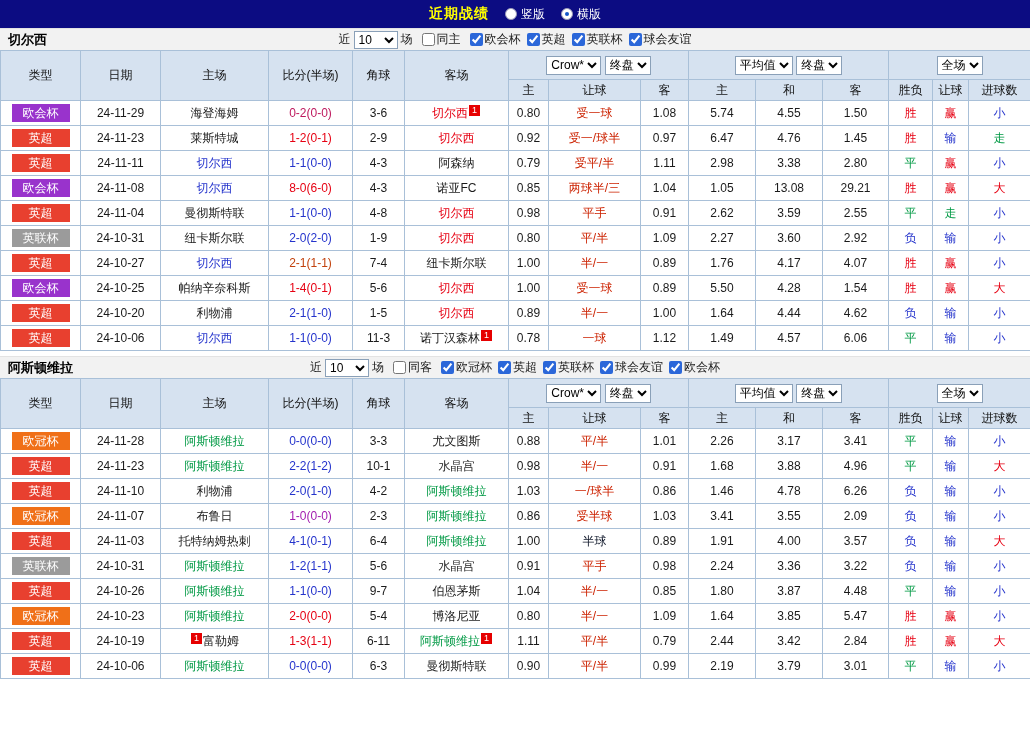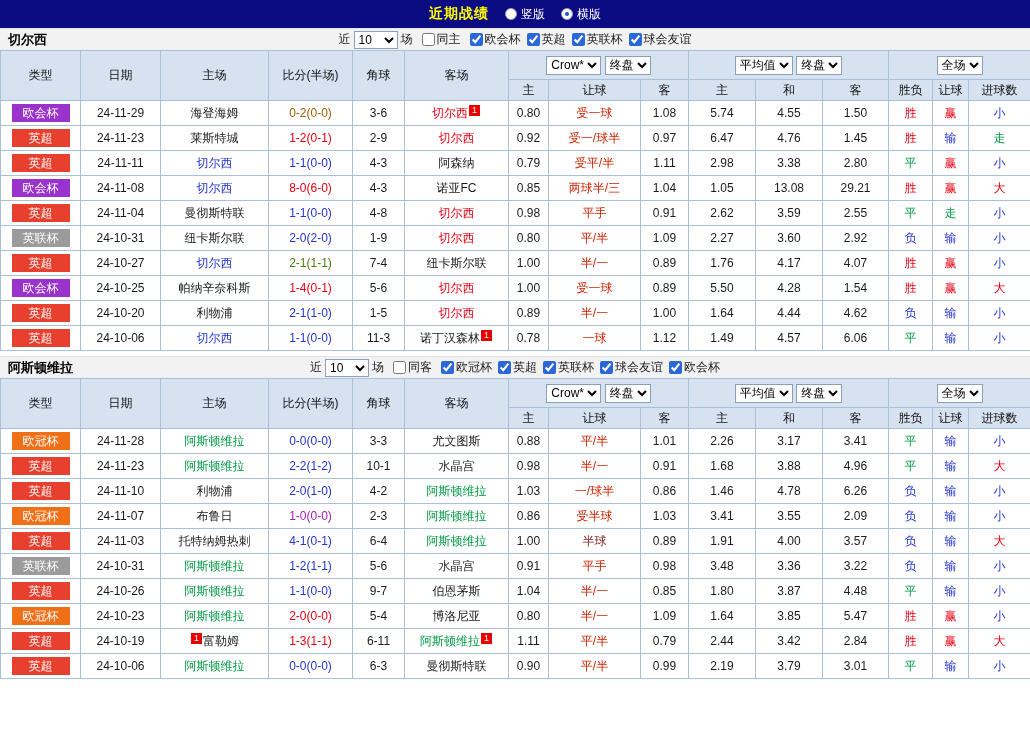--- a/index.html
+++ b/index.html
@@ -164,21 +164,21 @@
         <th>胜负</th>
         <th>让球</th>
         <th>进球数</th>
       </tr>
     </thead>
     <tbody>
         <tr class="mrow">
     <td><span class="type-badge" style="background: rgb(153, 51, 204);">欧会杯</span></td>
     <td>24-11-29</td>
     <td><span class="tname" style="color: rgb(26, 26, 26);">海登海姆</span></td>
-    <td style="color: #a16207;">0-2(0-0)</td>
+    <td style="color: #be185d;">0-2(0-0)</td>
     <td>3-6</td>
     <td><span class="tname" style="color: rgb(230, 0, 18);">切尔西</span><span class="rcard">1</span></td>
     <td>0.80</td>
     <td style="color: rgb(204, 34, 0);">受一球</td>
     <td>1.08</td>
     <td>5.74</td>
     <td>4.55</td>
     <td>1.50</td>
     <td style="color: rgb(230, 0, 18);">胜</td>
     <td style="color: rgb(230, 0, 18);">赢</td>
@@ -266,21 +266,21 @@
     <td>3.60</td>
     <td>2.92</td>
     <td style="color: rgb(36, 51, 204);">负</td>
     <td style="color: rgb(36, 51, 204);">输</td>
     <td style="color: rgb(36, 51, 204);">小</td>
   </tr>
         <tr class="mrow">
     <td><span class="type-badge" style="background: rgb(232, 64, 47);">英超</span></td>
     <td>24-10-27</td>
     <td><span class="tname" style="color: rgb(36, 51, 204);">切尔西</span></td>
-    <td style="color: #4d7c0f;">2-1(1-1)</td>
+    <td style="color: #c2410c;">2-1(1-1)</td>
     <td>7-4</td>
     <td><span class="tname" style="color: rgb(26, 26, 26);">纽卡斯尔联</span></td>
     <td>1.00</td>
     <td style="color: rgb(204, 34, 0);">半/一</td>
     <td>0.89</td>
     <td>1.76</td>
     <td>4.17</td>
     <td>4.07</td>
     <td style="color: rgb(230, 0, 18);">胜</td>
     <td style="color: rgb(230, 0, 18);">赢</td>
@@ -496,40 +496,40 @@
     <td style="color: rgb(36, 51, 204);">小</td>
   </tr>
         <tr class="mrow">
     <td><span class="type-badge" style="background: rgb(232, 64, 47);">英超</span></td>
     <td>24-11-03</td>
     <td><span class="tname" style="color: rgb(26, 26, 26);">托特纳姆热刺</span></td>
     <td style="color: rgb(36, 51, 204);">4-1(0-1)</td>
     <td>6-4</td>
     <td><span class="tname" style="color: rgb(0, 153, 68);">阿斯顿维拉</span></td>
     <td>1.00</td>
-    <td style="color: #7f1d1d; text-align: center;">半球</td>
+    <td style="color: #0f172a; text-align: center;">半球</td>
     <td>0.89</td>
     <td>1.91</td>
     <td>4.00</td>
     <td>3.57</td>
     <td style="color: rgb(36, 51, 204);">负</td>
     <td style="color: rgb(36, 51, 204);">输</td>
     <td style="color: rgb(230, 0, 18);">大</td>
   </tr>
         <tr class="mrow">
     <td><span class="type-badge" style="background: rgb(155, 155, 155);">英联杯</span></td>
     <td>24-10-31</td>
     <td><span class="tname" style="color: rgb(0, 153, 68);">阿斯顿维拉</span></td>
     <td style="color: rgb(36, 51, 204);">1-2(1-1)</td>
     <td>5-6</td>
     <td><span class="tname" style="color: rgb(26, 26, 26);">水晶宫</span></td>
     <td>0.91</td>
     <td style="color: rgb(204, 34, 0);">平手</td>
     <td>0.98</td>
-    <td>3.48</td>
+    <td>2.24</td>
     <td>3.36</td>
     <td>3.22</td>
     <td style="color: rgb(36, 51, 204);">负</td>
     <td style="color: rgb(36, 51, 204);">输</td>
     <td style="color: rgb(36, 51, 204);">小</td>
   </tr>
         <tr class="mrow">
     <td><span class="type-badge" style="background: rgb(232, 64, 47);">英超</span></td>
     <td>24-10-26</td>
     <td><span class="tname" style="color: rgb(0, 153, 68);">阿斯顿维拉</span></td>

